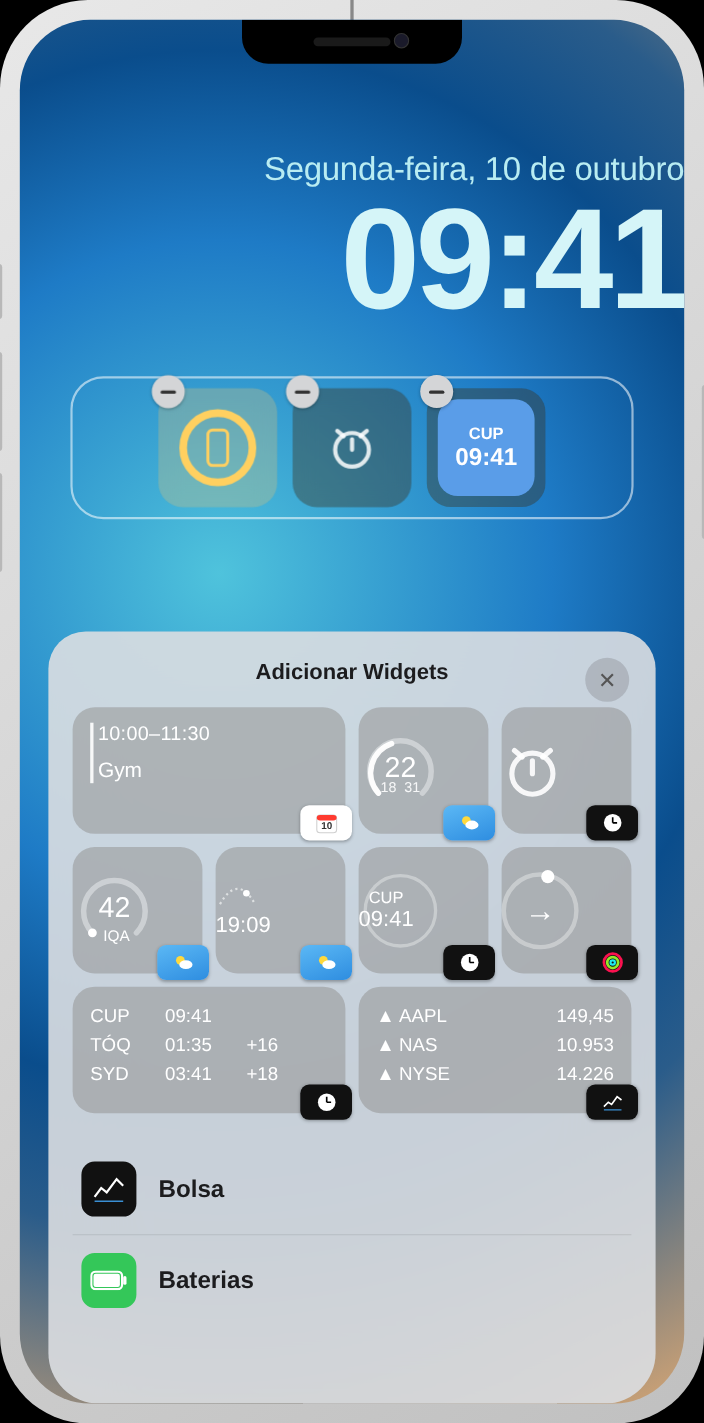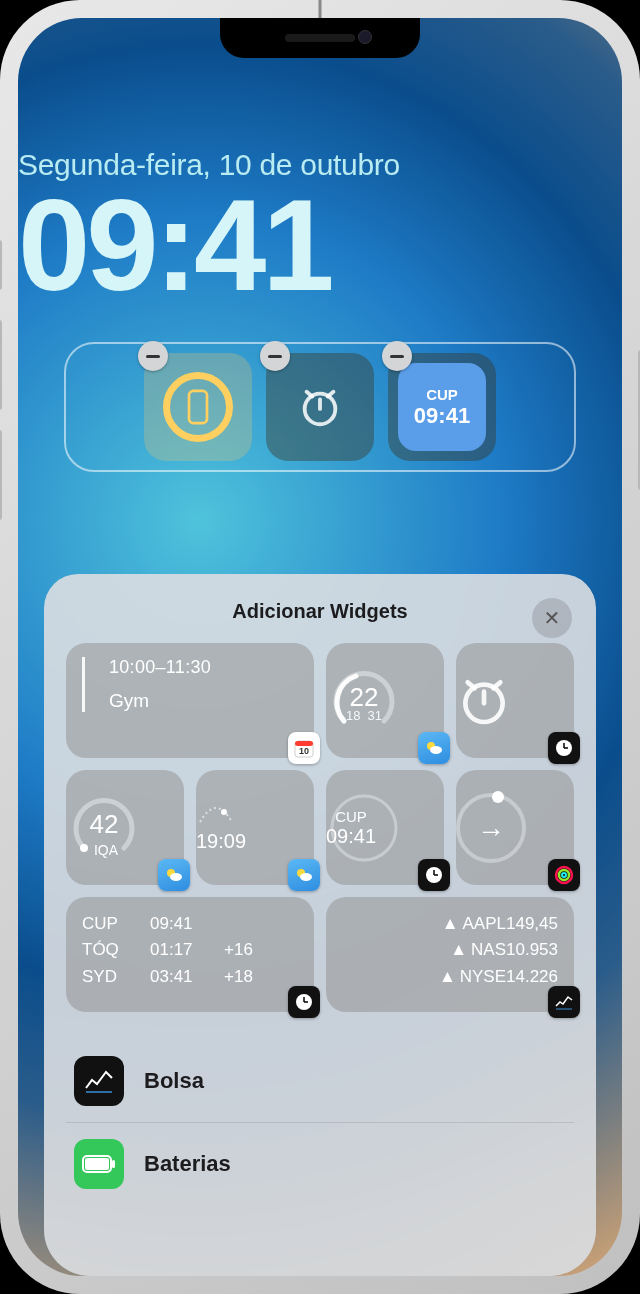--- a/index.html
+++ b/index.html
@@ -36,21 +36,21 @@
       border-radius: 0 0 24px 24px;
       z-index: 100;
       display: flex; align-items: center; justify-content: center;
     }
     .notch::after {
       content: ''; width: 70px; height: 8px; background: #1a1a1a; border-radius: 4px;
       position: absolute; top: 16px;
     }
     .notch-cam { position: absolute; right: 48px; top: 12px; width: 14px; height: 14px; background: #1a1a2a; border-radius: 50%; border: 1px solid #333; }
     
-    .lock-area { position: absolute; top: 120px; left: 0; right: 0; text-align: left; color: #c8f0f5; margin-top: 10px; }
+    .lock-area { position: absolute; top: 120px; left: 0; right: 0; text-align: right; color: #c8f0f5; }
     .date-line { font-size: 30px; font-weight: 500; color: #b8ecf2; letter-spacing: -0.3px; }
     .time-line { font-size: 130px; font-weight: 700; letter-spacing: -4px; line-height: 1; margin-top: -2px; color: #d5f5f8; }
     
     .widget-tray {
       position: absolute; top: 324px; left: 46px; right: 46px;
       height: 130px;
       border: 2px solid rgba(255,255,255,0.55);
       border-radius: 30px;
       display: flex; align-items: center; justify-content: center; gap: 14px;
       padding: 0 16px;
@@ -112,32 +112,32 @@
       position: relative;
       height: 115px;
       background: rgba(150,150,150,0.55);
       border-radius: 20px;
       color: #fff;
       display: flex; flex-direction: column; align-items: flex-start; justify-content: center;
     }
     .wtile.wide { grid-column: span 2; align-items: flex-start; justify-content: flex-start; padding: 14px 16px; }
     .app-badge {
       position: absolute; bottom: -6px; right: -6px;
-      width: 32px; height: 32px; border-radius: 8px;
+      width: 47px; height: 32px; border-radius: 8px;
       display: flex; align-items: center; justify-content: center;
       font-size: 18px;
       box-shadow: 0 1px 3px rgba(0,0,0,0.3);
     }
     .badge-cal { background: #fff; }
     .badge-wea { background: linear-gradient(160deg, #5bb8f5, #2e8de0); }
     .badge-clk { background: #111; }
     .badge-fit { background: #111; }
     .badge-stk { background: #111; }
     
-    .cal-bar { border-left: 3px solid rgba(255,255,255,0.9); padding-left: 24px; }
+    .cal-bar { border-left: 3px solid rgba(255,255,255,0.9); padding-left: 4px; }
     .cal-time { font-size: 18px; font-weight: 500; letter-spacing: 0.3px; }
     .cal-name { font-size: 19px; font-weight: 400; margin-top: 12px; }
     
     .gauge { position: relative; width: 76px; height: 76px; }
     .gauge-val { position: absolute; top: 50%; left: 50%; transform: translate(-50%, -60%); font-size: 26px; font-weight: 400; }
     .gauge-sub { position: absolute; bottom: 16px; left: 0; right: 0; text-align: center; font-size: 13px; opacity: 0.9; }
     .gauge-iqa { position: absolute; bottom: 8px; left: 4px; right: 0; text-align: center; font-size: 14px; }
     
     .sun-time { font-size: 20px; font-weight: 400; }
     
@@ -147,21 +147,21 @@
     .fit-ring { width: 70px; height: 70px; border-radius: 50%; border: 4px solid rgba(255,255,255,0.35); position: relative; display: flex; align-items: center; justify-content: center; }
     .fit-dot { position: absolute; top: -6px; right: 18px; width: 12px; height: 12px; background: #fff; border-radius: 50%; }
     .fit-arrow { font-size: 28px; color: #fff; font-weight: 700; }
     
     .clk-rows { width: 100%; padding: 14px 16px; font-size: 17px; font-weight: 400; }
     .clk-row { display: flex; gap: 14px; line-height: 1.55; }
     .clk-row span:first-child { width: 54px; }
     .clk-row span:nth-child(2) { width: 60px; }
     
     .stk-rows { width: 100%; padding: 14px 16px; font-size: 17px; font-weight: 400; }
-    .stk-row { display: flex; justify-content: flex-end; line-height: 1.55; }
+    .stk-row { display: flex; justify-content: space-between; line-height: 1.55; }
     .tri { display: inline-block; margin-right: 4px; }
     
     .app-list { margin-top: 28px; }
     .app-item {
       display: flex; align-items: center; gap: 20px;
       padding: 16px 8px;
       border-bottom: 1px solid rgba(0,0,0,0.1);
     }
     .app-item:last-child { border-bottom: none; }
     .app-ico {
@@ -345,21 +345,21 @@
 
         <div class="wtile wide" style="padding:0">
           <div class="clk-rows">
             <div class="clk-row">
               <span>CUP</span>
               <span>09:41</span>
               <span></span>
             </div>
             <div class="clk-row">
               <span>TÓQ</span>
-              <span>01:17</span>
+              <span>01:35</span>
               <span>+16</span>
             </div>
             <div class="clk-row">
               <span>SYD</span>
               <span>03:41</span>
               <span>+18</span>
             </div>
           </div>
           <div class="app-badge badge-clk">
             <svg width="20" height="20" viewBox="0 0 20 20">

